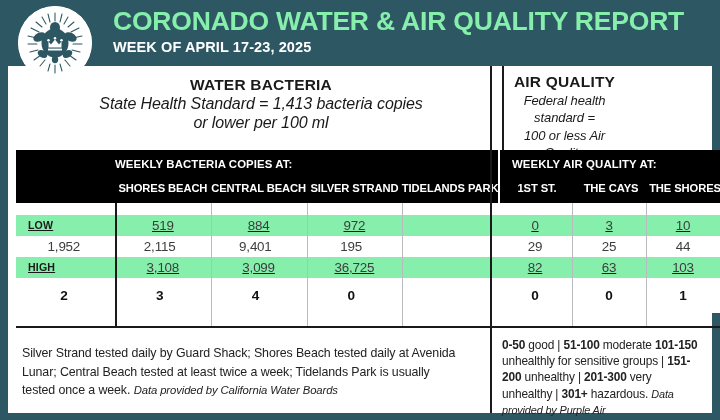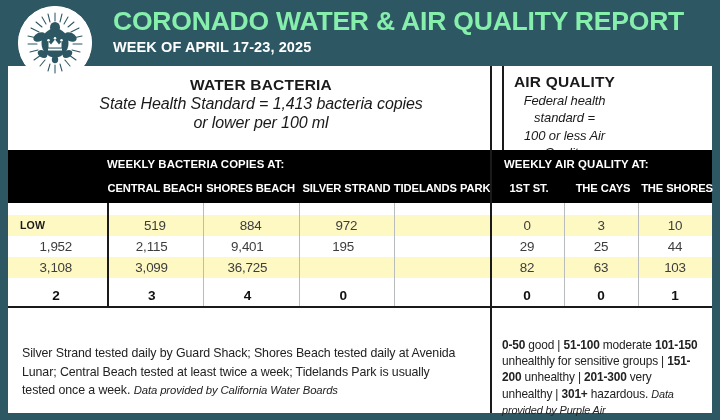--- a/index.html
+++ b/index.html
@@ -120,24 +120,24 @@
     font-style: italic;
     line-height: 17.5px;
     letter-spacing: -0.1px;
     margin-top: 1px;
   }
   .info-right .sec-sub { font-size: 13px; line-height: 17px; }
 
   
   .table-block {
     position: absolute;
-    left: 0;
+    left: 8px;
     top: 84px;
     width: 704px;
-    height: 158px;
+    height: 178px;
     display: flex;
   }
 
   .tbl-left  { width: 482px; position: relative; }
   .tbl-right { flex: 1; position: relative; }
 
   
   .hdr {
     background: #000000;
     color: #ffffff;
@@ -176,21 +176,21 @@
 
   
   .body-grid { position: relative; }
 
   .row {
     display: flex;
     height: 21px;
     align-items: center;
   }
   .row.r-white { background: #ffffff; }
-  .row.r-grey  { background: #fef9c3; }
+  .row.r-grey  { background: #86efac; text-decoration: underline; }
   .row.r-days  { height: 35px; background: #ffffff; align-items: center; }
 
   .spacer-row { height: 12px; background: #ffffff; }
 
   .lbl {
     font-size: 10.6px;
     font-weight: bold;
     letter-spacing: 0.15px;
     padding-left: 12px;
     line-height: 12.5px;
@@ -343,22 +343,22 @@
       </div>
     </div>
 
     <div class="table-block">
 
       <div class="tbl-left">
         <div class="hdr">
           <div class="hdr-title">WEEKLY BACTERIA COPIES AT:</div>
           <div class="hdr-cols">
             <div class="hdr-col c-label"></div>
+            <div class="hdr-col c-b">SHORES BEACH</div>
             <div class="hdr-col c-b">CENTRAL BEACH</div>
-            <div class="hdr-col c-b">SHORES BEACH</div>
             <div class="hdr-col c-b">SILVER STRAND</div>
             <div class="hdr-col c-b">TIDELANDS PARK</div>
           </div>
         </div>
 
         <div class="body-grid">
           <div class="spacer-row"></div>
 
           <div class="row r-grey">
             <div class="lbl c-label">LOW</div>
@@ -369,20 +369,21 @@
           </div>
 
           <div class="row r-white">
             <div class="cell c-b">1,952</div>
             <div class="cell c-b">2,115</div>
             <div class="cell c-b">9,401</div>
             <div class="cell c-b">195</div>
           </div>
 
           <div class="row r-grey">
+            <div class="lbl c-label">HIGH</div>
             <div class="cell c-b">3,108</div>
             <div class="cell c-b">3,099</div>
             <div class="cell c-b">36,725</div>
             <div class="cell c-b"></div>
           </div>
 
           <div class="row r-days">
             <div class="cell bold c-b">2</div>
             <div class="cell bold c-b">3</div>
             <div class="cell bold c-b">4</div>

